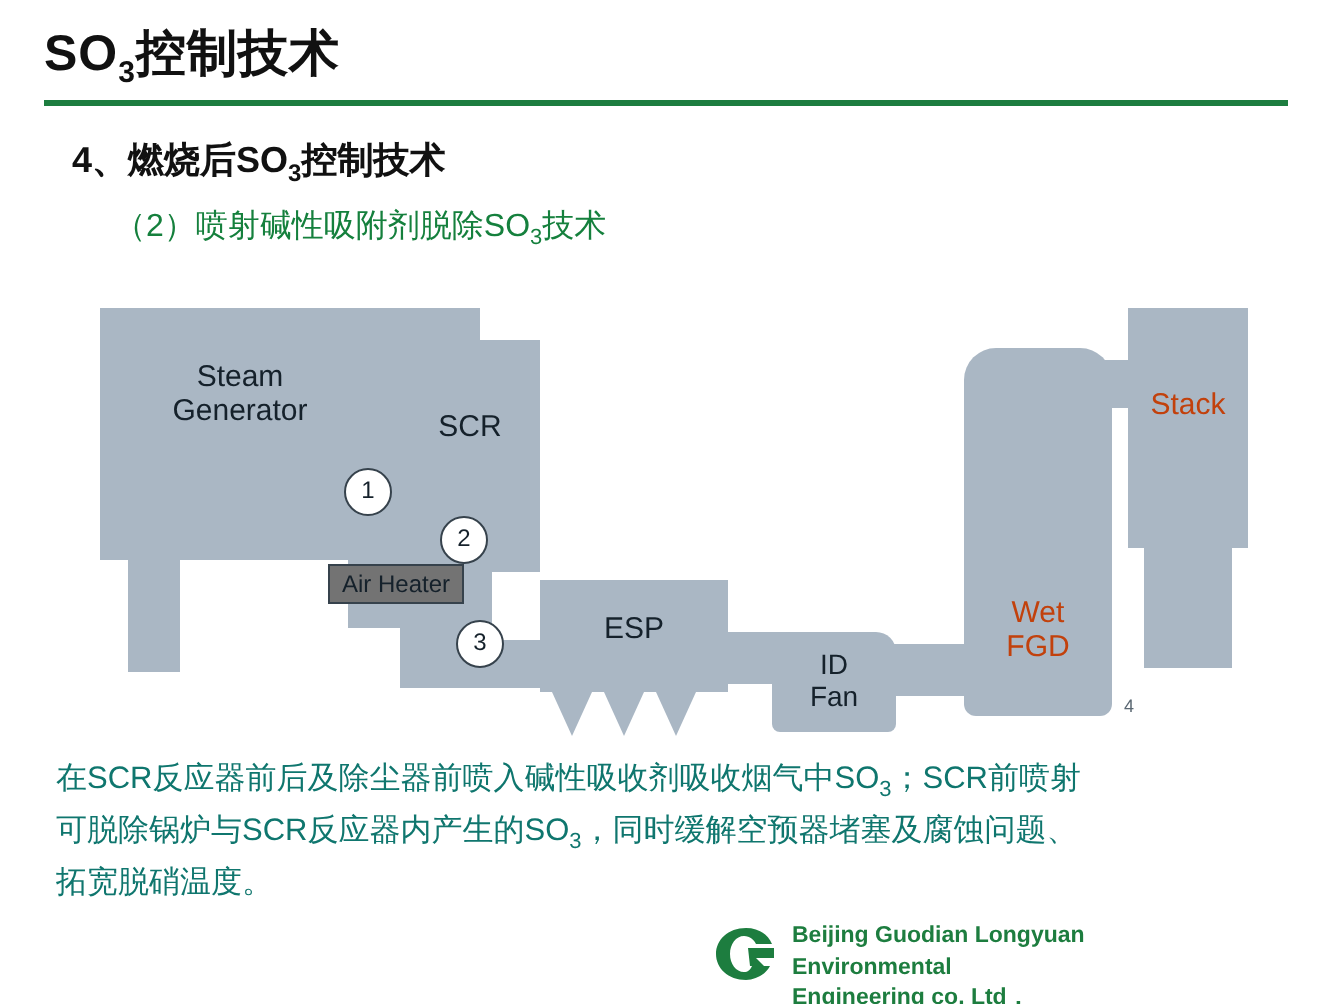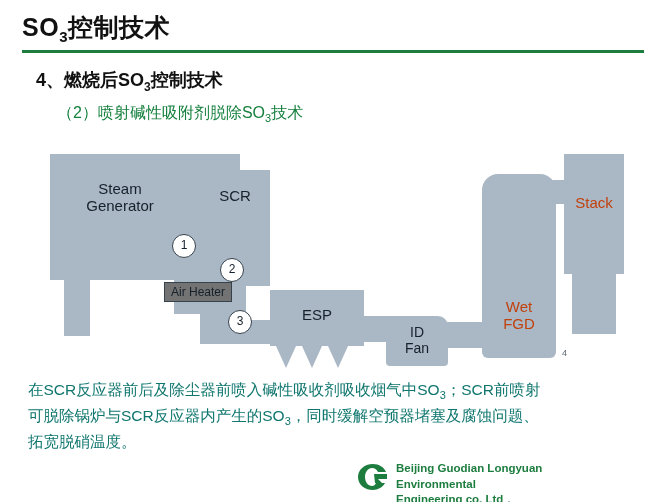--- a/index.html
+++ b/index.html
@@ -205,21 +205,21 @@
     <div class="shape" style="left:514px; top:50px; width:52px; height:24px;"></div>
 
     <div class="shape" style="left:540px; top:24px; width:60px; height:120px;"></div>
     <div class="shape" style="left:548px; top:144px; width:44px; height:60px;"></div>
 
     <div class="lbl" style="left:44px; top:50px; width:104px;">
       <span>Steam</span><br>
       <span>Generator</span>
     </div>
 
-    <div class="lbl" style="left:180px; top:57px; width:62px;">SCR</div>
+    <div class="lbl" style="left:180px; top:75px; width:62px;">SCR</div>
 
     <div class="lbl lbl-white" style="left:540px; top:64px; width:60px;">Stack</div>
 
     <div class="lbl" style="left:258px; top:176px; width:70px;">ESP</div>
 
     <div class="lbl" style="left:368px; top:194px; width:50px; font-size:14px;">
       <span>ID</span><br>
       <span>Fan</span>
     </div>
 

